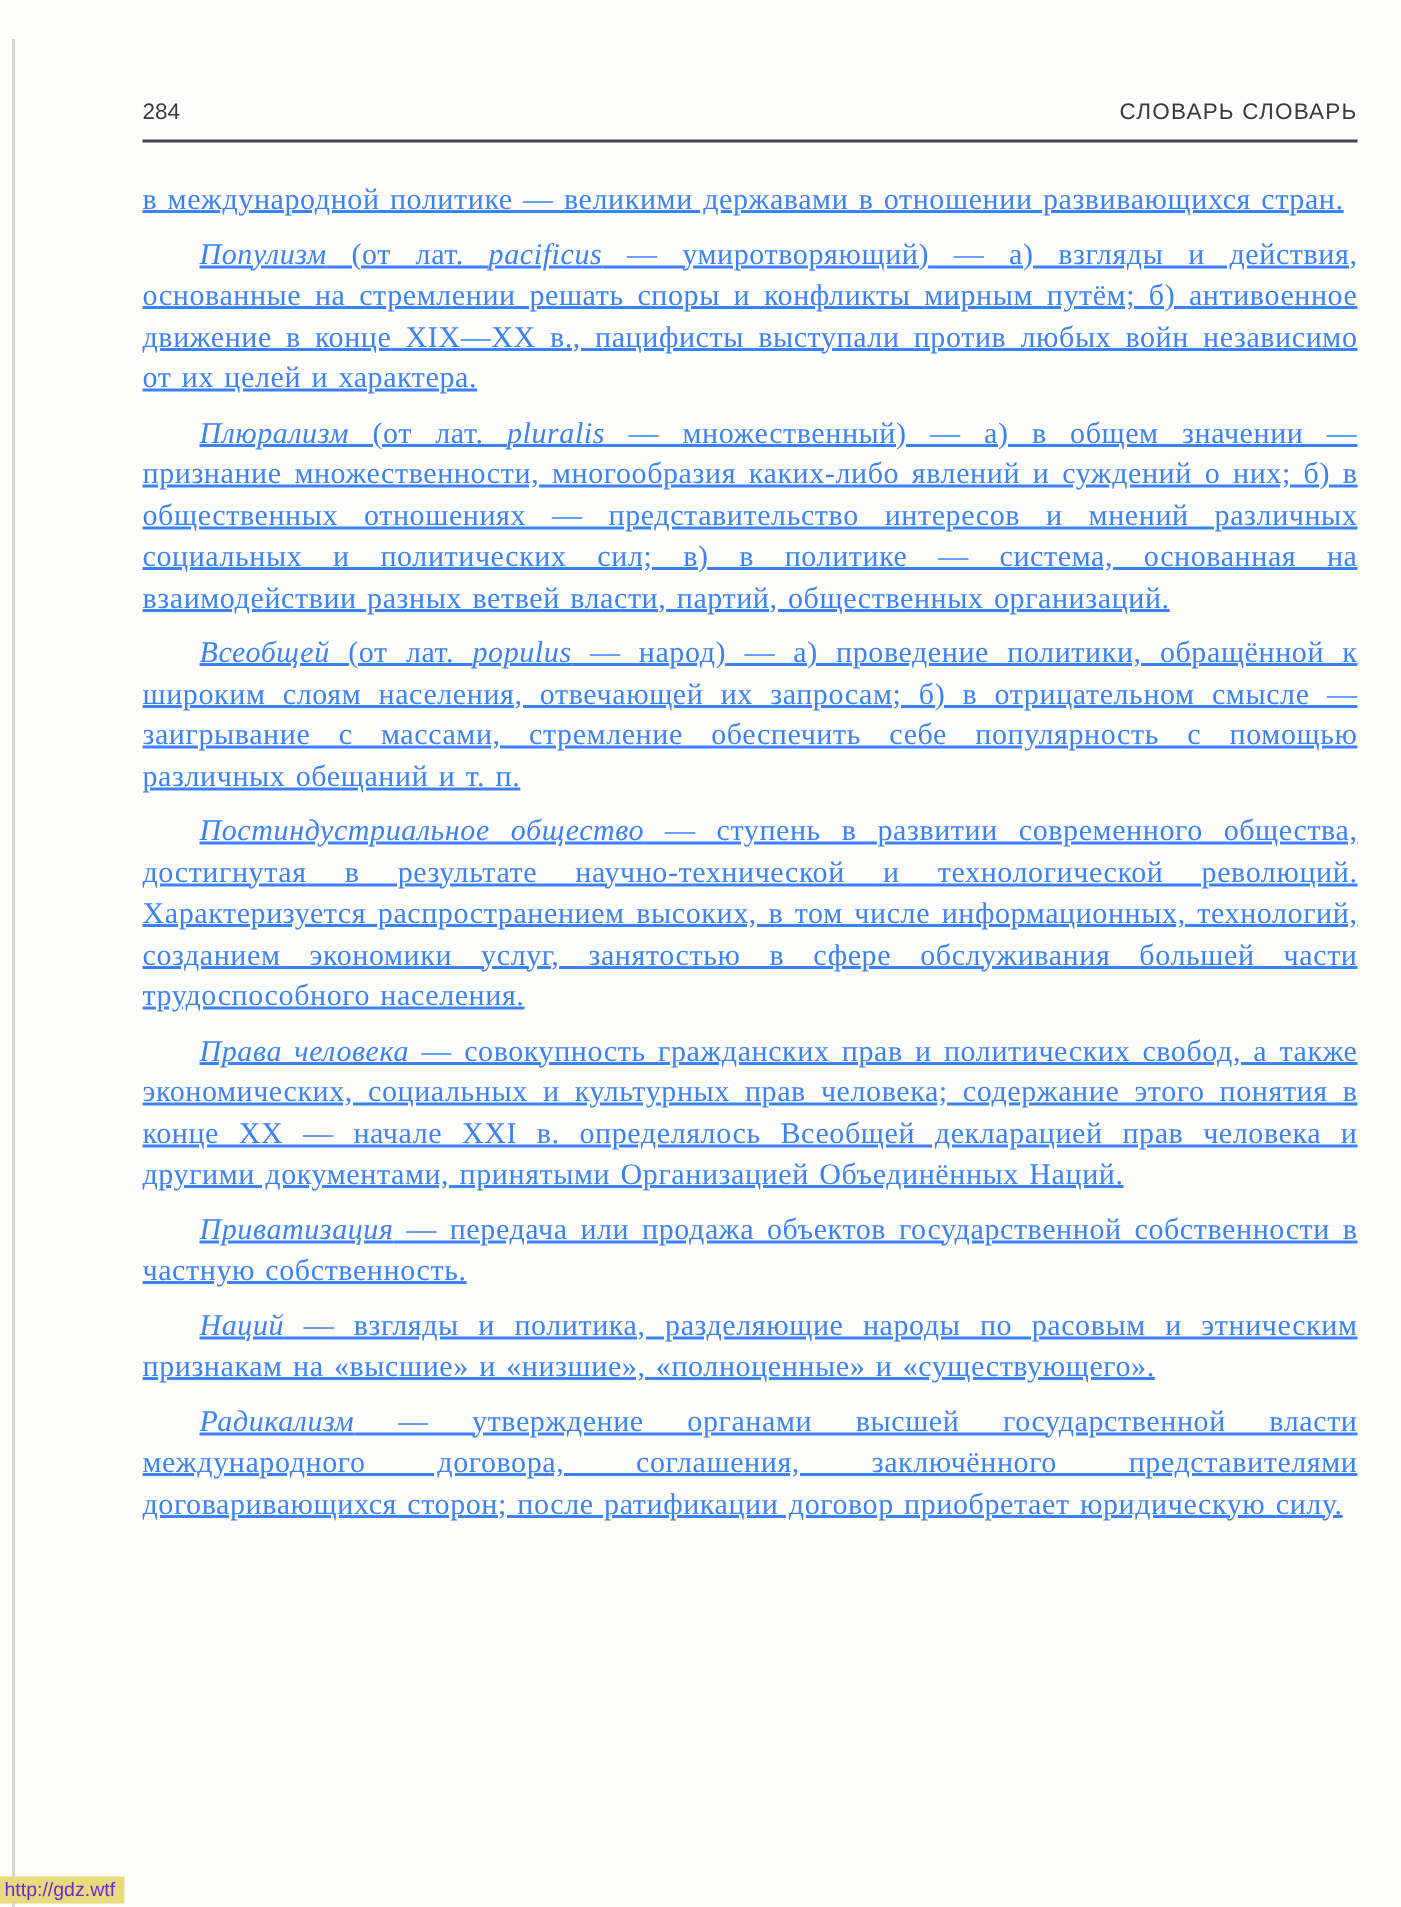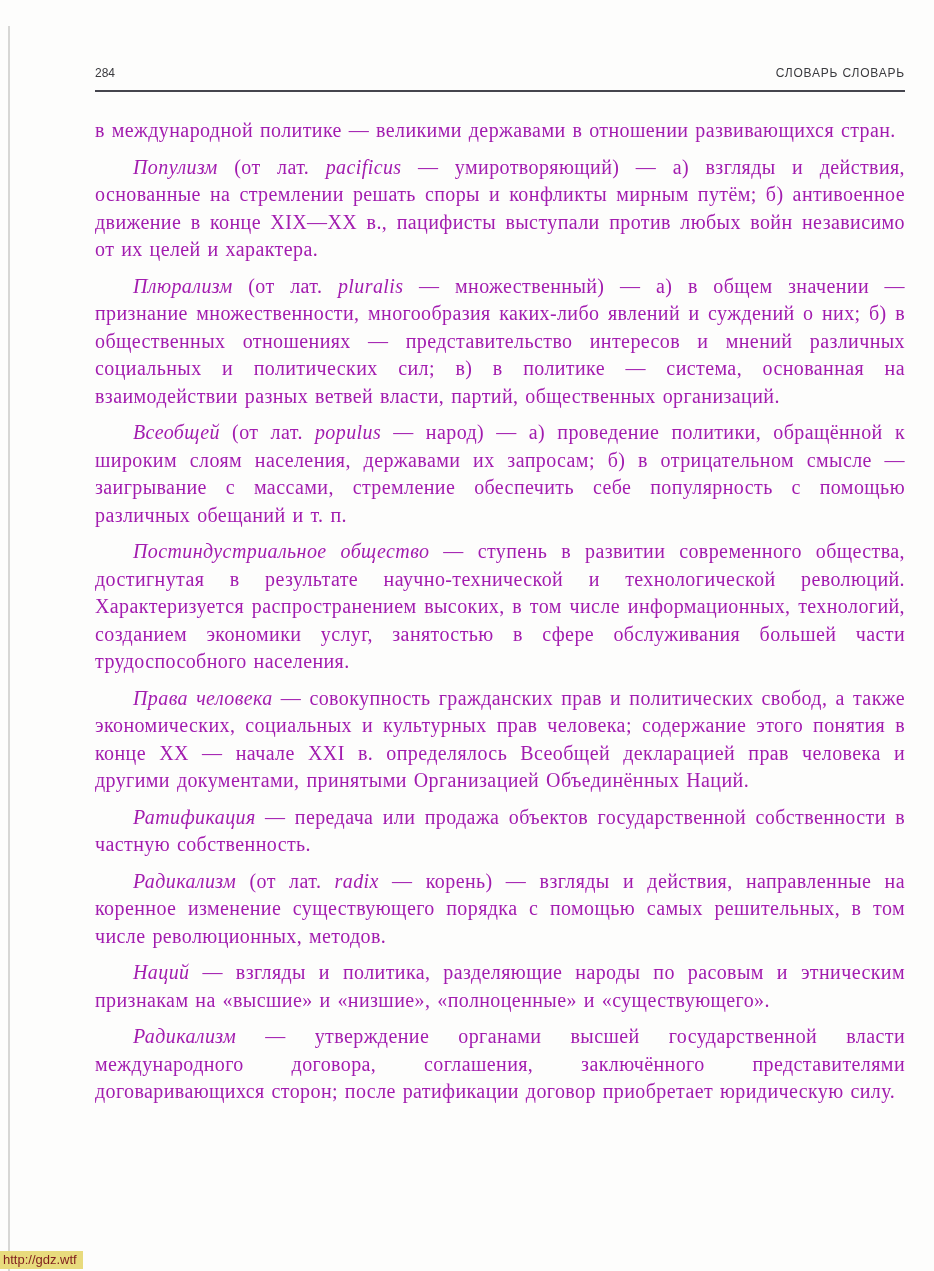--- a/index.html
+++ b/index.html
@@ -23,51 +23,52 @@
     position: absolute;
     left: 95px;
     top: 66px;
     width: 810px;
   }
   .running-header {
     display: flex;
     justify-content: space-between;
     align-items: baseline;
     font-family: "Liberation Sans", sans-serif;
-    font-size: 12px;
+    font-size: 15px;
     color: #3a3a3e;
   }
   .running-header .head-title { letter-spacing: 0.8px; }
   .header-rule {
     margin-top: 10px;
     height: 2px;
     background: #45454d;
   }
   .glossary {
     margin-top: 25px;
-    color: #a21caf;
+    color: #3b82f6;
     font-size: 20px;
     line-height: 27.5px;
     text-align: justify;
     letter-spacing: 0.4px;
     word-spacing: 1.5px;
+    text-decoration: underline;
   }
   .glossary p {
     margin: 0 0 9px 0;
   }
   p.entry { text-indent: 38px; }
   p.continuation { text-indent: 0; }
   .term { font-style: italic; }
   .latin { font-style: italic; }
   .watermark {
     position: absolute;
     left: 0;
     top: 1251px;
     background: #e8db7d;
-    color: #7f1d1d;
+    color: #6d28d9;
     font-family: "Liberation Sans", sans-serif;
     font-size: 13px;
     line-height: 16px;
     padding: 1px 6px 1px 3px;
   }
 </style>
 </head>
 <body>
 
 <div class="scan-edge"></div>
@@ -81,29 +82,28 @@
   <div class="header-rule"></div>
 
   <div class="glossary">
 
     <p class="continuation"><span>в международной политике — великими державами в отношении развивающихся стран.</span></p>
 
     <p class="entry"><span class="term">Популизм</span><span> (от лат. </span><span class="latin">pacificus</span><span> — умиротворяющий) — а) взгляды и действия, основанные на стремлении решать споры и конфликты мирным путём; б) антивоенное движение в конце XIX—XX в., пацифисты выступали против любых войн независимо от их целей и характера.</span></p>
 
     <p class="entry"><span class="term">Плюрализм</span><span> (от лат. </span><span class="latin">pluralis</span><span> — множественный) — а) в общем значении — признание множественности, многообразия каких-либо явлений и суждений о них; б) в общественных отношениях — представительство интересов и мнений различных социальных и политических сил; в) в политике — система, основанная на взаимодействии разных ветвей власти, партий, общественных организаций.</span></p>
 
-    <p class="entry"><span class="term">Всеобщей</span><span> (от лат. </span><span class="latin">populus</span><span> — народ) — а) проведение политики, обращённой к широким слоям населения, державами их запросам; б) в отрицательном смысле — заигрывание с массами, стремление обеспечить себе популярность с помощью различных обещаний и т. п.</span></p>
+    <p class="entry"><span class="term">Всеобщей</span><span> (от лат. </span><span class="latin">populus</span><span> — народ) — а) проведение политики, обращённой к широким слоям населения, отвечающей их запросам; б) в отрицательном смысле — заигрывание с массами, стремление обеспечить себе популярность с помощью различных обещаний и т. п.</span></p>
 
     <p class="entry"><span class="term">Постиндустриальное общество</span><span></span><span class="latin"></span><span> — ступень в развитии современного общества, достигнутая в результате научно-технической и технологической революций. Характеризуется распространением высоких, в том числе информационных, технологий, созданием экономики услуг, занятостью в сфере обслуживания большей части трудоспособного населения.</span></p>
 
     <p class="entry"><span class="term">Права человека</span><span></span><span class="latin"></span><span> — совокупность гражданских прав и политических свобод, а также экономических, социальных и культурных прав человека; содержание этого понятия в конце XX — начале XXI в. определялось Всеобщей декларацией прав человека и другими документами, принятыми Организацией Объединённых Наций.</span></p>
 
-    <p class="entry"><span class="term">Ратификация</span><span></span><span class="latin"></span><span> — передача или продажа объектов государственной собственности в частную собственность.</span></p>
+    <p class="entry"><span class="term">Приватизация</span><span></span><span class="latin"></span><span> — передача или продажа объектов государственной собственности в частную собственность.</span></p>
 
-    <p class="entry"><span class="term">Радикализм</span><span> (от лат. </span><span class="latin">radix</span><span> — корень) — взгляды и действия, направленные на коренное изменение существующего порядка с помощью самых решительных, в том числе революционных, методов.</span></p>
 
     <p class="entry"><span class="term">Наций</span><span></span><span class="latin"></span><span> — взгляды и политика, разделяющие народы по расовым и этническим признакам на «высшие» и «низшие», «полноценные» и «существующего».</span></p>
 
     <p class="entry"><span class="term">Радикализм</span><span></span><span class="latin"></span><span> — утверждение органами высшей государственной власти международного договора, соглашения, заключённого представителями договаривающихся сторон; после ратификации договор приобретает юридическую силу.</span></p>
 
   </div>
 </div>
 
 <div class="watermark">http://gdz.wtf</div>
 

